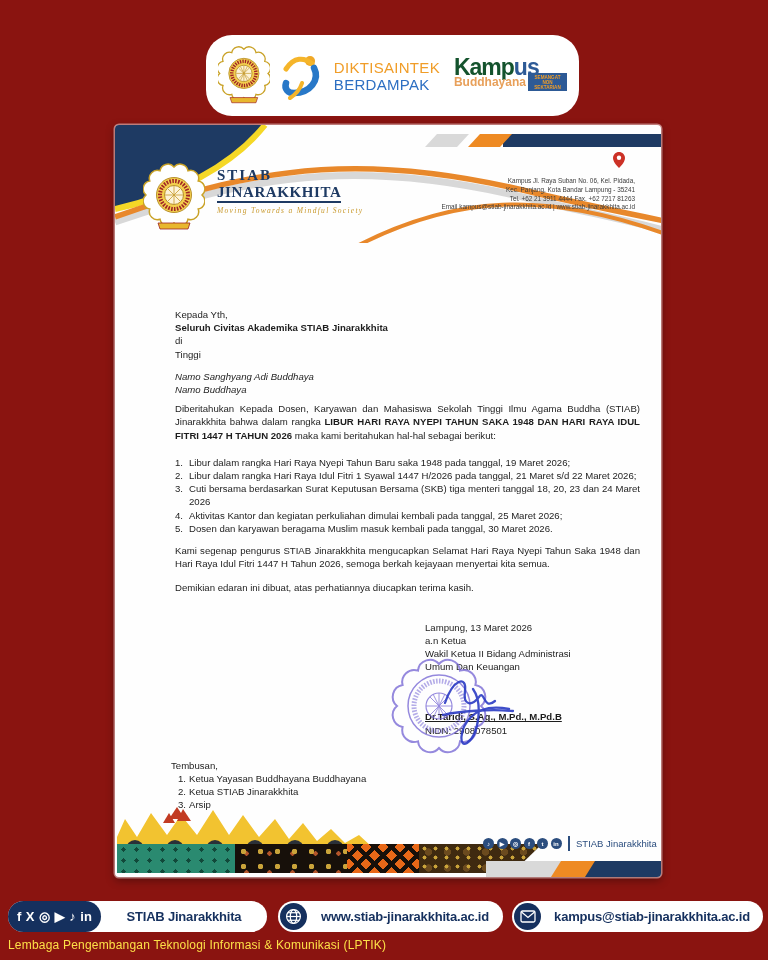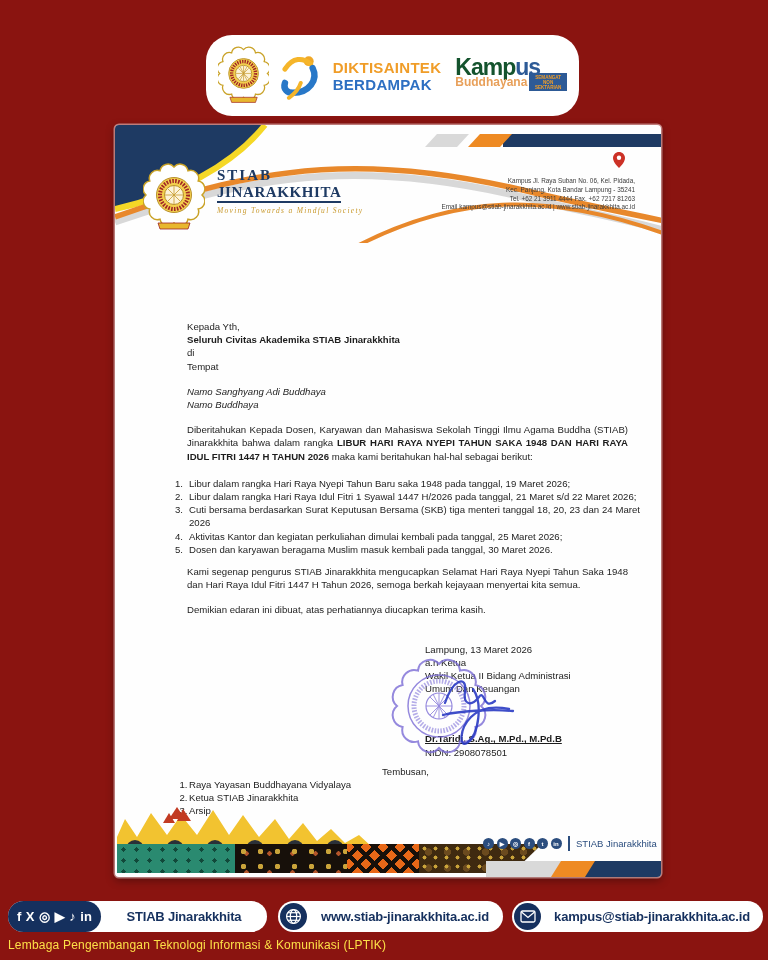--- a/index.html
+++ b/index.html
@@ -7,21 +7,21 @@
     width:768px;height:960px;position:relative;overflow:hidden;
     background:#8a1410;
     font-family:"Liberation Sans", sans-serif;
   }
   
   .header-card{
     position:absolute;left:206px;top:35px;width:373px;height:81px;
     background:#fff;border-radius:26px;display:flex;align-items:center;
     padding:0 12px;box-sizing:border-box;gap:10px;
   }
-  .dikti-text{line-height:17px;font-weight:bold;font-size:15px;letter-spacing:.3px;}
+  .dikti-text{line-height:17px;font-weight:normal;font-size:15px;letter-spacing:.3px;}
   .dikti-l1{color:#f09d28;}
   .dikti-l2{color:#2d6fc2;}
   .kampus-wrap{margin-left:4px;line-height:15px;}
   .kampus-word{font-size:23px;font-weight:bold;letter-spacing:-1px;}
   .kampus-p1{color:#14532d;}
   .kampus-p2{color:#2d5a96;}
   .kampus-sub{display:flex;align-items:center;gap:2px;margin-top:-2px;}
   .kampus-b{color:#e8a05a;font-size:12px;font-weight:bold;}
   .kampus-badge{background:#2d5a96;color:#f09d28;font-size:4.6px;font-weight:bold;
     padding:1.5px 3px;line-height:5px;text-align:center;}
@@ -40,36 +40,36 @@
     font-size:7.5px;letter-spacing:1.3px;margin-top:3px;}
   .addr{position:absolute;right:26px;top:52px;text-align:right;font-size:6.4px;
     line-height:8.8px;color:#3c3c3c;}
   .pin{position:absolute;right:36px;top:27px;}
   .doc-head{position:absolute;left:0;top:95px;width:100%;text-align:center;
     font-size:9.6px;line-height:12.5px;color:#1d1d1d;}
   .doc-title{font-weight:bold;text-decoration:underline;}
   .subject{margin-top:17px;font-weight:bold;}
   .content{position:absolute;left:60px;top:183px;width:465px;font-size:9.6px;
     line-height:13.2px;color:#1d1d1d;}
-  .content p{margin:12px;}
+  .content p{margin:0;}
   .b{font-weight:bold;}
   .i{font-style:italic;}
   .just{text-align:justify;}
   .namo{margin-top:9px !important;}
   .para1{margin-top:6px !important;}
   .list{margin-top:14px;}
   .li{display:flex;}
   .li .num{width:14px;flex:none;}
   .li .txt{flex:1;text-align:justify;}
   .para2{margin-top:9px !important;}
   .para3{margin-top:11px !important;}
   .sig{margin-left:250px;margin-top:26px;position:relative;}
   .sig-gap{height:37px;}
   .sig-name{font-weight:bold;text-decoration:underline;}
-  .temb{margin-top:6px;margin-left:-4px;text-align:center;}
+  .temb{margin-top:22px;margin-left:-4px;}
   .temb .num{width:18px;padding-left:7px;box-sizing:border-box;}
   .stamp{position:absolute;left:272px;top:526px;z-index:3;}
   
   .crown{position:absolute;left:2px;top:682px;}
   .batik{position:absolute;left:2px;top:719px;height:29px;width:425px;display:flex;
     clip-path:polygon(0 0,100% 0,93% 100%,0 100%);}
   .bk1{width:118px;background:#2a8a70;
     background-image:radial-gradient(circle 2.5px,#11493a 0 2px,transparent 2.2px);background-size:13px 11px;}
   .bk2{width:112px;background:#17100a;
     background-image:radial-gradient(circle 4px,#caa43a 0 2.6px,transparent 3px),radial-gradient(circle 3px,#b3552a 0 2px,transparent 2.4px);
@@ -189,21 +189,21 @@
     <div>Tel. +62 21 3911 4444 Fax. +62 7217 81263</div>
     <div>Email kampus@stiab-jinarakkhita.ac.id | www.stiab-jinarakkhita.ac.id</div>
   </div>
 
 
   <div class="content">
     <p>
       <span>Kepada Yth,</span><br>
       <span class="b">Seluruh Civitas Akademika STIAB Jinarakkhita</span><br>
       <span>di</span><br>
-      <span>Tempat</span>
+      <span>Tinggi</span>
     </p>
     <p class="namo i">
       <span>Namo Sanghyang Adi Buddhaya</span><br>
       <span>Namo Buddhaya</span>
     </p>
     <p class="para1 just"><span>Diberitahukan Kepada Dosen, Karyawan dan Mahasiswa Sekolah Tinggi Ilmu Agama Buddha (STIAB) Jinarakkhita bahwa dalam rangka </span><span class="b">LIBUR HARI RAYA NYEPI TAHUN SAKA 1948 DAN HARI RAYA IDUL FITRI 1447 H TAHUN 2026</span><span> maka kami beritahukan hal-hal sebagai berikut:</span></p>
 
     <div class="list">
       <div class="li">
           <span class="num">1.</span>
@@ -237,21 +237,21 @@
       <div>Umum Dan Keuangan</div>
       <div class="sig-gap"></div>
       <div class="sig-name">Dr.Taridi, S.Ag., M.Pd., M.Pd.B</div>
       <div>NIDN: 2908078501</div>
     </div>
 
     <div class="temb">
       <div>Tembusan,</div>
       <div class="li">
           <span class="num">1.</span>
-          <span>Raya Yayasan Buddhayana Vidyalaya</span>
+          <span>Ketua Yayasan Buddhayana Buddhayana</span>
         </div>
       <div class="li">
           <span class="num">2.</span>
           <span>Ketua STIAB Jinarakkhita</span>
         </div>
       <div class="li">
           <span class="num">3.</span>
           <span>Arsip</span>
         </div>
     </div>

